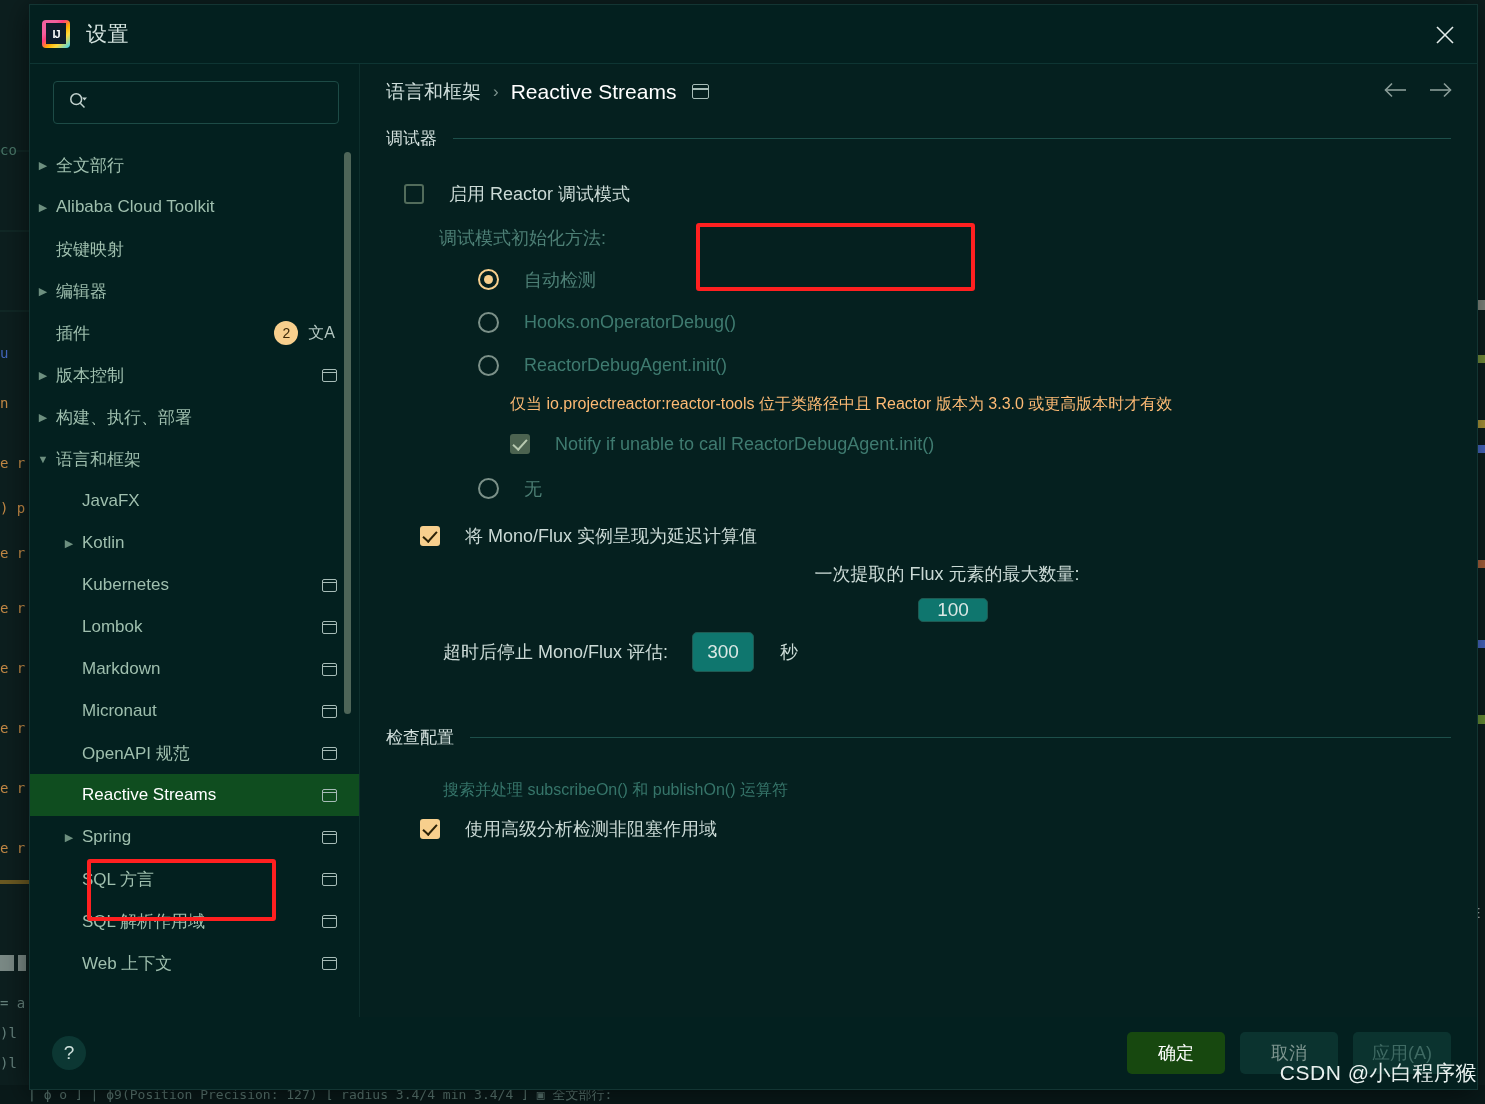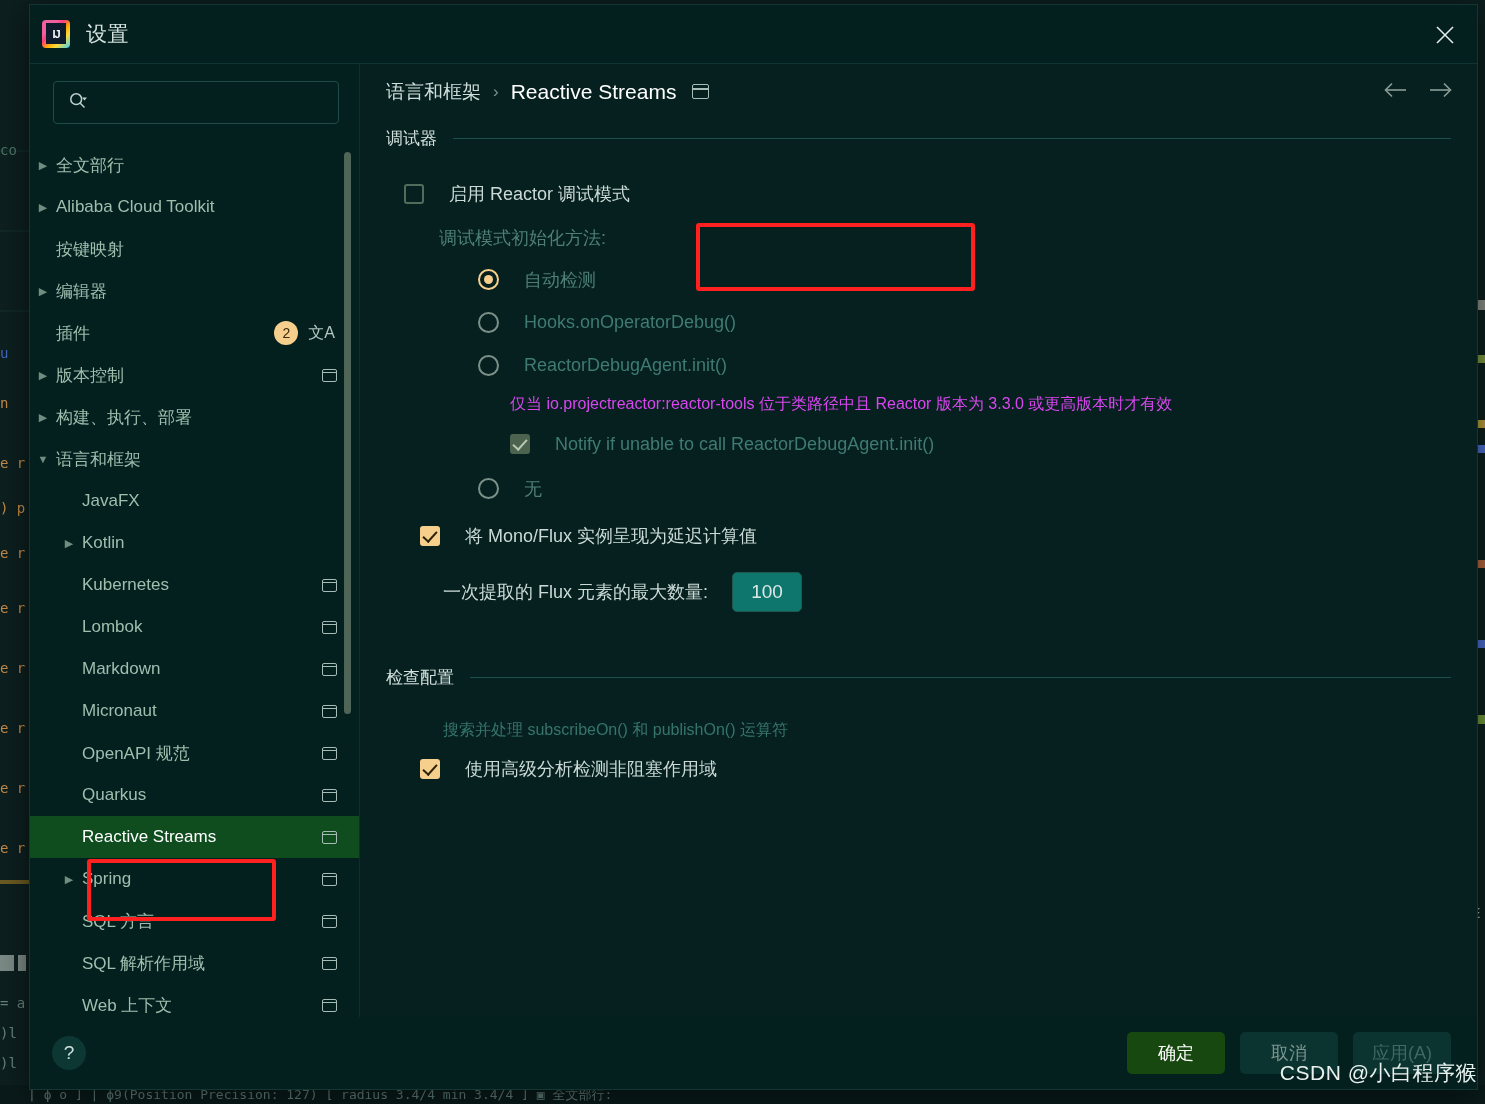--- a/index.html
+++ b/index.html
@@ -234,21 +234,21 @@
   }
   .rb.sel { border-color: #f7cf8d; }
   .rb.sel::after {
     content: ""; position: absolute; left: 4px; top: 4px;
     width: 9px; height: 9px; border-radius: 50%; background: #f7cf8d;
   }
 
   .lbl { font-size: 18px; color: #cbdad6; margin-left: 13px; }
   .lbl.dim { color: #4d7f75; }
   .lbl.mono-dim { color: #3f7b70; }
-  .hint { font-size: 16px; color: #d946ef; }
+  .hint { font-size: 16px; color: #fdba74; }
 
   .opt-row { display: flex; align-items: center; height: 43px; gap: 12px; }
   .indent1 { padding-left: 53px; }
   .indent2 { padding-left: 92px; }
   .indent3 { padding-left: 124px; }
 
   .num-input {
     height: 40px; border: 1px solid #1f5a52; border-radius: 5px;
     background: #0f766e; color: #dbe8e5;
     font-size: 19px; text-align: center;
@@ -434,25 +434,20 @@
             <div class="tree-item" style="padding-left: 26px;">
               <span class="twisty"></span>
               <span class="tlabel">Micronaut</span>
               <span class="scope-icon"></span>
             </div>
             <div class="tree-item" style="padding-left: 26px;">
               <span class="twisty"></span>
               <span class="tlabel">OpenAPI 规范</span>
               <span class="scope-icon"></span>
             </div>
-            <div class="tree-item" style="padding-left: 26px;">
-              <span class="twisty"></span>
-              <span class="tlabel">Quarkus</span>
-              <span class="scope-icon"></span>
-            </div>
             <div class="tree-item selected" style="padding-left: 26px;">
               <span class="twisty"></span>
               <span class="tlabel">Reactive Streams</span>
               <span class="scope-icon"></span>
             </div>
             <div class="tree-item" style="padding-left: 26px;">
               <span class="twisty">▶</span>
               <span class="tlabel">Spring</span>
               <span class="scope-icon"></span>
             </div>
@@ -544,25 +539,30 @@
         <div class="opt-row indent2">
           <span class="rb"></span>
           <span class="lbl dim">无</span>
         </div>
 
         <div class="opt-row" style="padding-left:34px;height:52px;">
           <span class="cb on"></span>
           <span class="lbl">将 Mono/Flux 实例呈现为延迟计算值</span>
         </div>
 
-        <div class="opt-row" style="padding-left:57px;height:60px;">
+        <div class="opt-row" style="padding-left:57px;height:60px;flex-direction:column;">
           <span class="field-label">一次提取的 Flux 元素的最大数量:</span>
           <input class="num-input" style="width: 70px; margin-left: 12px;" type="text" value="100">
         </div>
 
+        <div class="opt-row" style="padding-left:57px;height:60px;">
+          <span class="field-label">超时后停止 Mono/Flux 评估:</span>
+          <input class="num-input" style="width: 62px; margin-left: 12px;" type="text" value="300">
+          <span class="unit">秒</span>
+        </div>
 
         <div class="section-head" style="margin-top:44px;margin-bottom:22px;">
           <span class="section-title">检查配置</span>
           <span class="section-rule"></span>
         </div>
 
         <div class="opt-row" style="padding-left:57px;height:38px;">
           <span class="hint" style="color:#36756a;">搜索并处理 subscribeOn() 和 publishOn() 运算符</span>
         </div>
 

